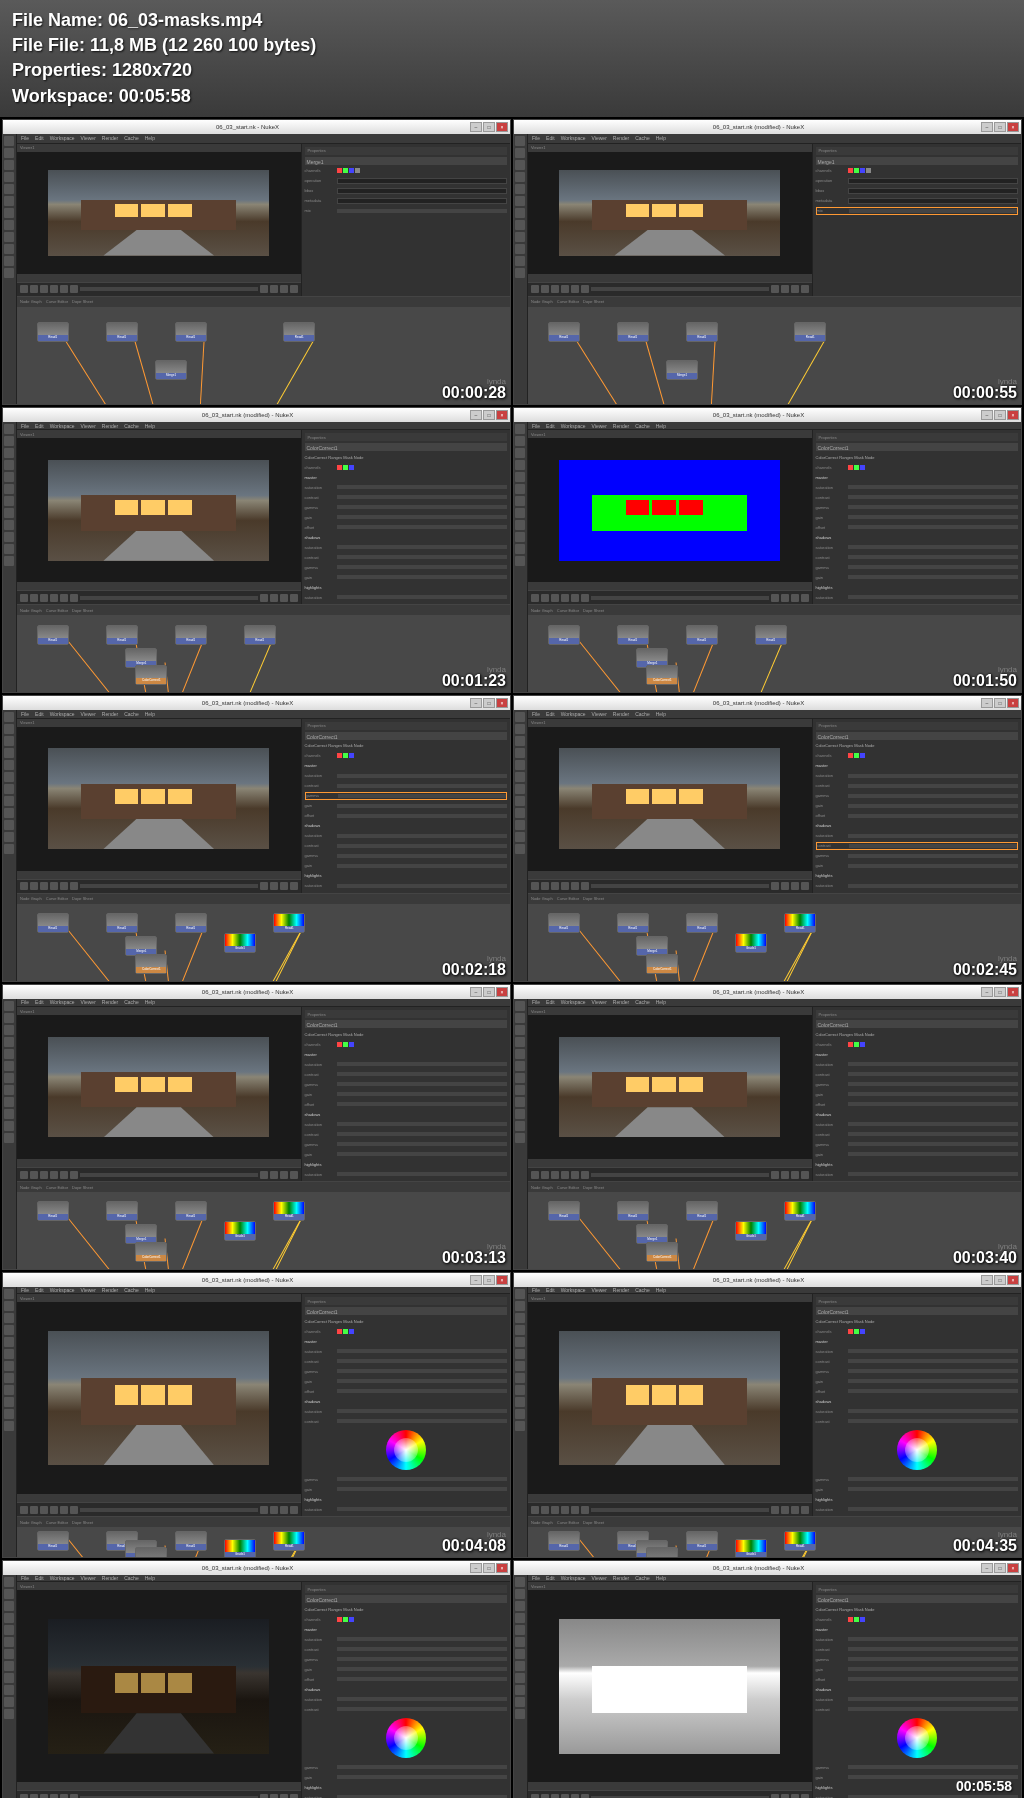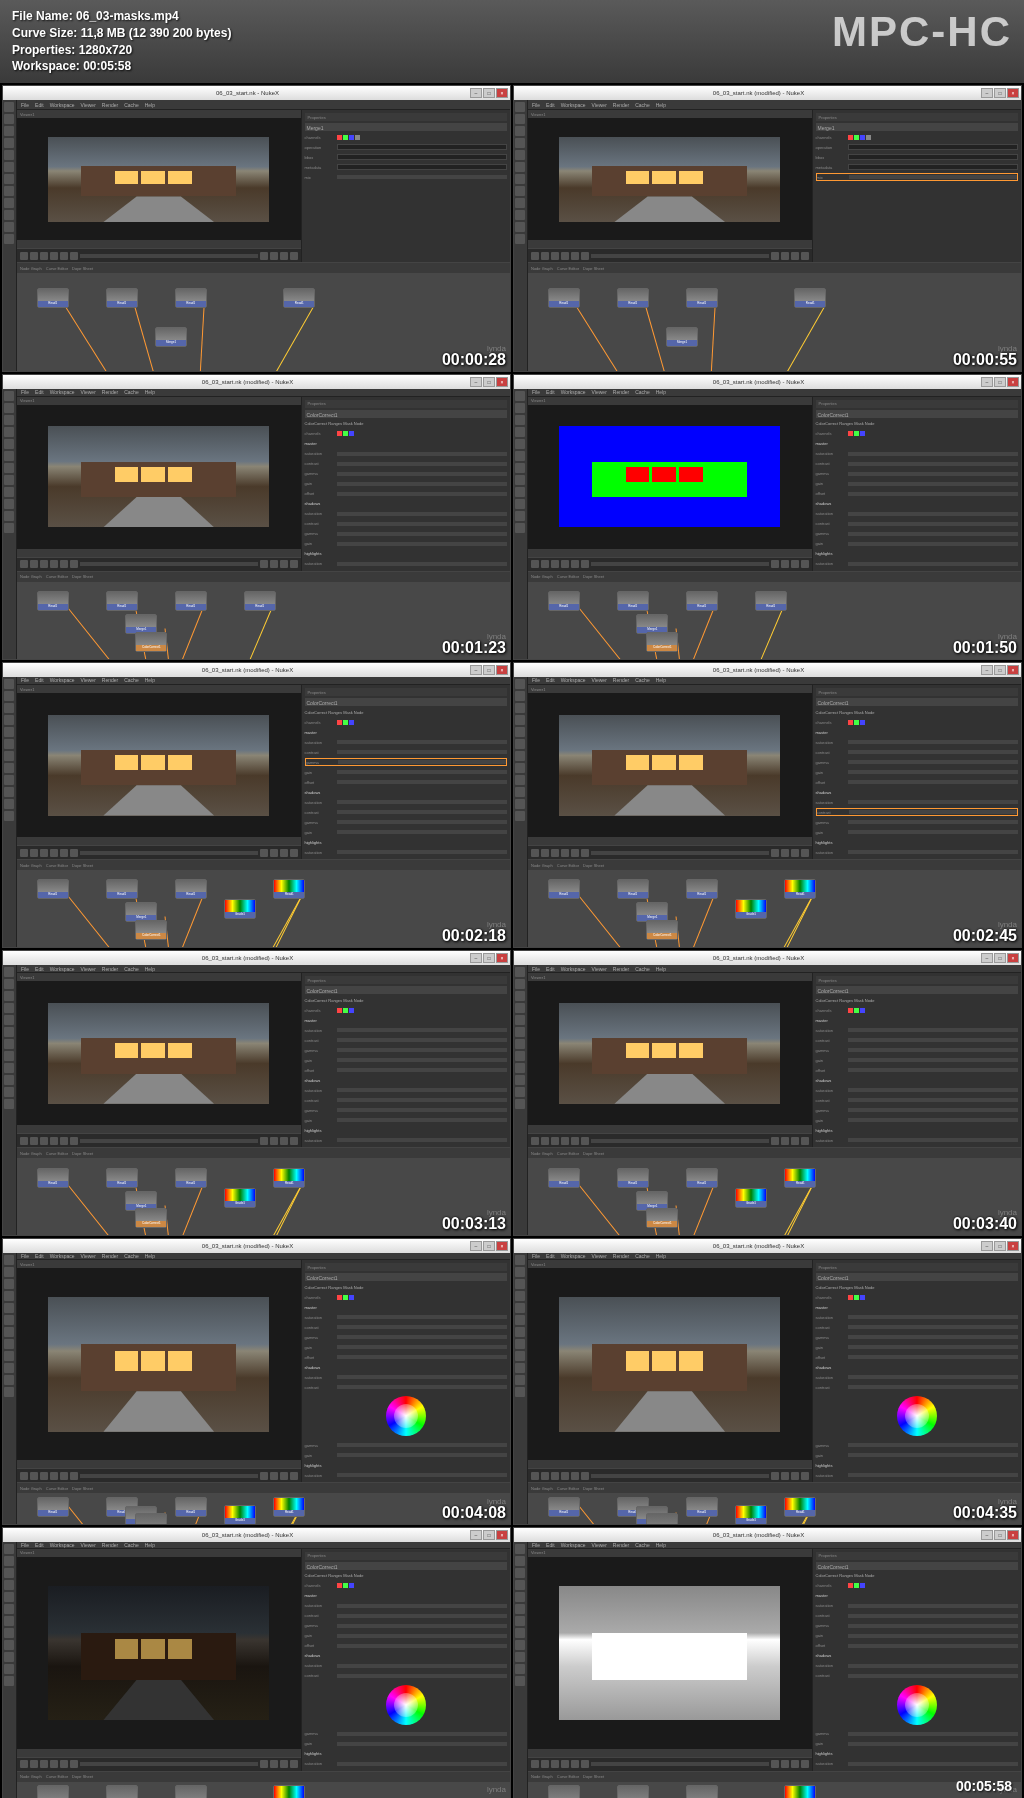--- a/index.html
+++ b/index.html
@@ -1,18 +1,18 @@
 <!DOCTYPE html>
 <html><head>
 <meta charset="utf-8">
 <style>
 *{margin:0;padding:0;box-sizing:border-box}
 body{background:#000;font-family:Arial,sans-serif;color:#fff;width:1024px}
 .header{padding:8px 12px;display:flex;justify-content:space-between;align-items:flex-start;background:linear-gradient(to bottom,#5a5a5a,#3a3a3a)}
-.file-info{font-size:12px;line-height:1.4;font-weight:bold;text-shadow:1px 1px 2px rgba(0,0,0,0.8)}
+.file-info{font-size:18px;line-height:1.4;font-weight:bold;text-shadow:1px 1px 2px rgba(0,0,0,0.8)}
 .logo{font-size:42px;font-weight:bold;color:rgba(255,255,255,0.7);letter-spacing:2px}
 .grid{display:grid;grid-template-columns:1fr 1fr;gap:2px;padding:2px;background:#000}
 .thumb{position:relative;background:#2a2a2a;border:1px solid #444;aspect-ratio:1280/720;overflow:hidden}
 .titlebar{height:14px;background:linear-gradient(to bottom,#fff,#ddd);display:flex;align-items:center;justify-content:space-between;padding:0 2px;font-size:6px;color:#333}
 .titlebar-text{flex:1;text-align:center;overflow:hidden}
 .win-btns{display:flex;gap:1px}
 .win-btn{width:12px;height:10px;background:#ccc;border:1px solid #999;font-size:5px;display:flex;align-items:center;justify-content:center}
 .win-btn.close{background:#c94040;color:#fff}
 .app-body{display:flex;height:calc(100% - 14px);background:#323232}
 .toolbar{width:14px;background:#3a3a3a;border-right:1px solid #222;display:flex;flex-direction:column;gap:2px;padding:2px 1px}
@@ -65,25 +65,24 @@
 .duration{position:absolute;bottom:4px;right:12px;font-size:14px;font-weight:bold;color:#fff;text-shadow:1px 1px 2px rgba(0,0,0,0.8)}
 .rgb-boxes{display:flex;gap:1px}
 .rgb-box{width:5px;height:5px}
 </style>
 </head>
 <body>
 
 <div class="header">
   <div class="file-info">
     <div><span>File Name:</span> <span>06_03-masks.mp4</span></div>
-    <div><span>Curve Size:</span> <span>11,8 MB (12 390 200 bytes)</span></div>
+    <div><span>File File:</span> <span>11,8 MB (12 260 100 bytes)</span></div>
     <div><span>Properties:</span> <span>1280x720</span></div>
     <div><span>Workspace:</span> <span>00:05:58</span></div>
   </div>
-  <div class="logo">MPC-HC</div>
 </div>
 
 <div class="grid" id="grid">
     <div class="thumb">
     <div class="titlebar">
       <span style="width:20px"></span>
       <span class="titlebar-text">06_03_start.nk - NukeX</span>
       <div class="win-btns">
         <div class="win-btn">–</div>
         <div class="win-btn">□</div>

